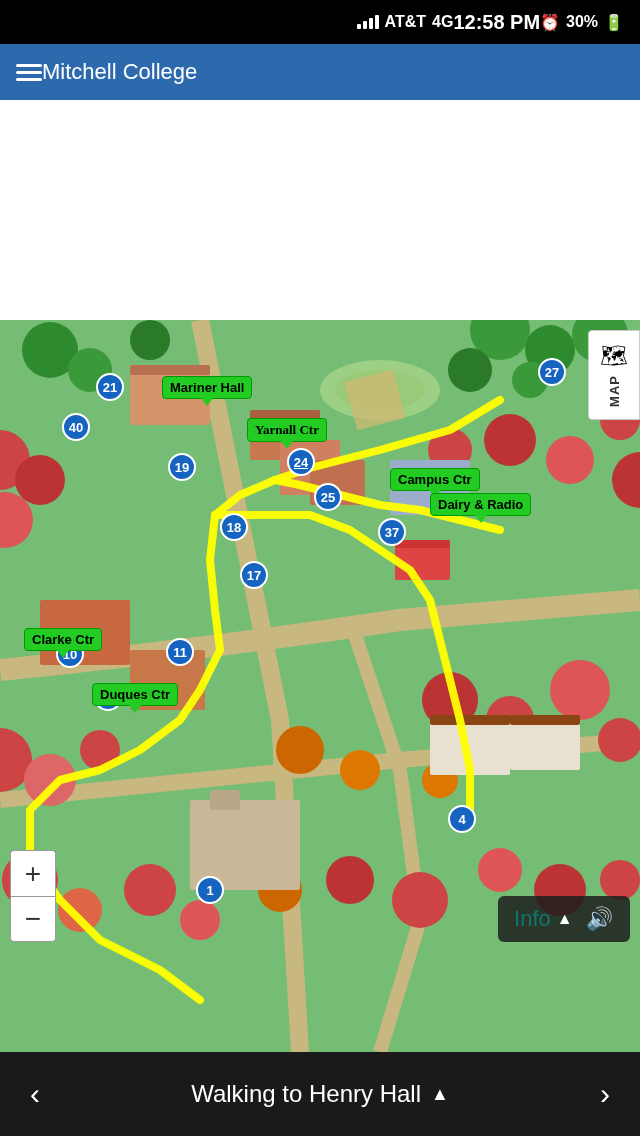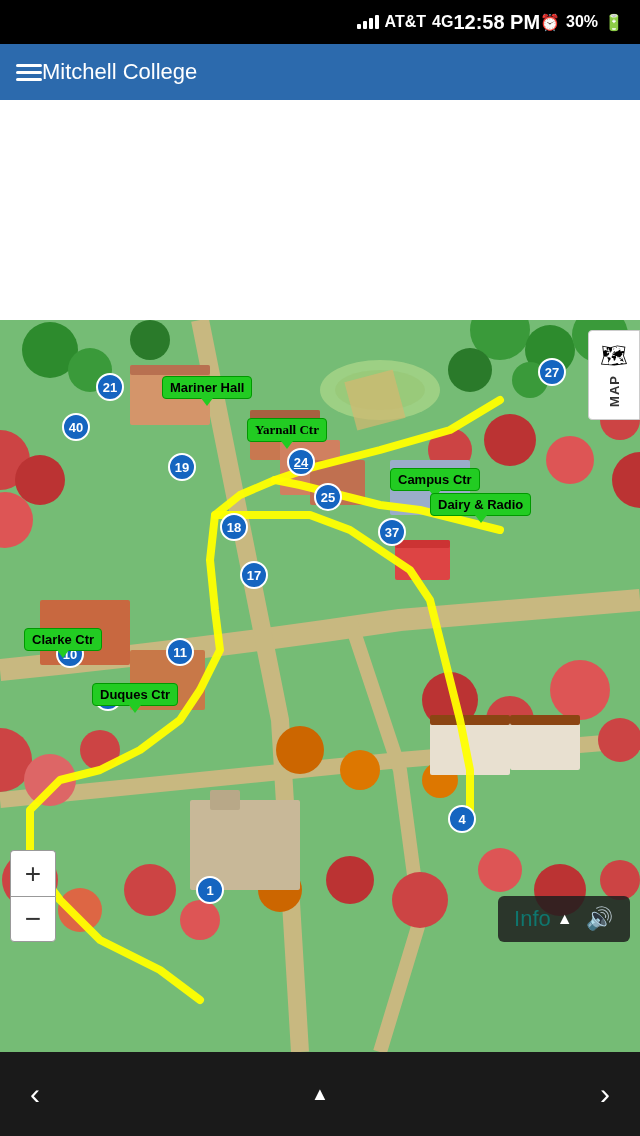--- a/index.html
+++ b/index.html
@@ -441,16 +441,17 @@
     <span class="info-text">Info</span>
     <span class="info-arrow">▲</span>
     <span class="speaker-icon" style="color:#fff; font-size:22px;">🔊</span>
   </div>
 
 </div>
 
 <div id="bottom-nav">
   <span class="nav-arrow">‹</span>
   <div class="nav-center">
+    <span class="nav-label">Walking to Henry Hall</span>
     <span class="nav-up">▲</span>
   </div>
   <span class="nav-arrow">›</span>
 </div>
 
 </body></html>

